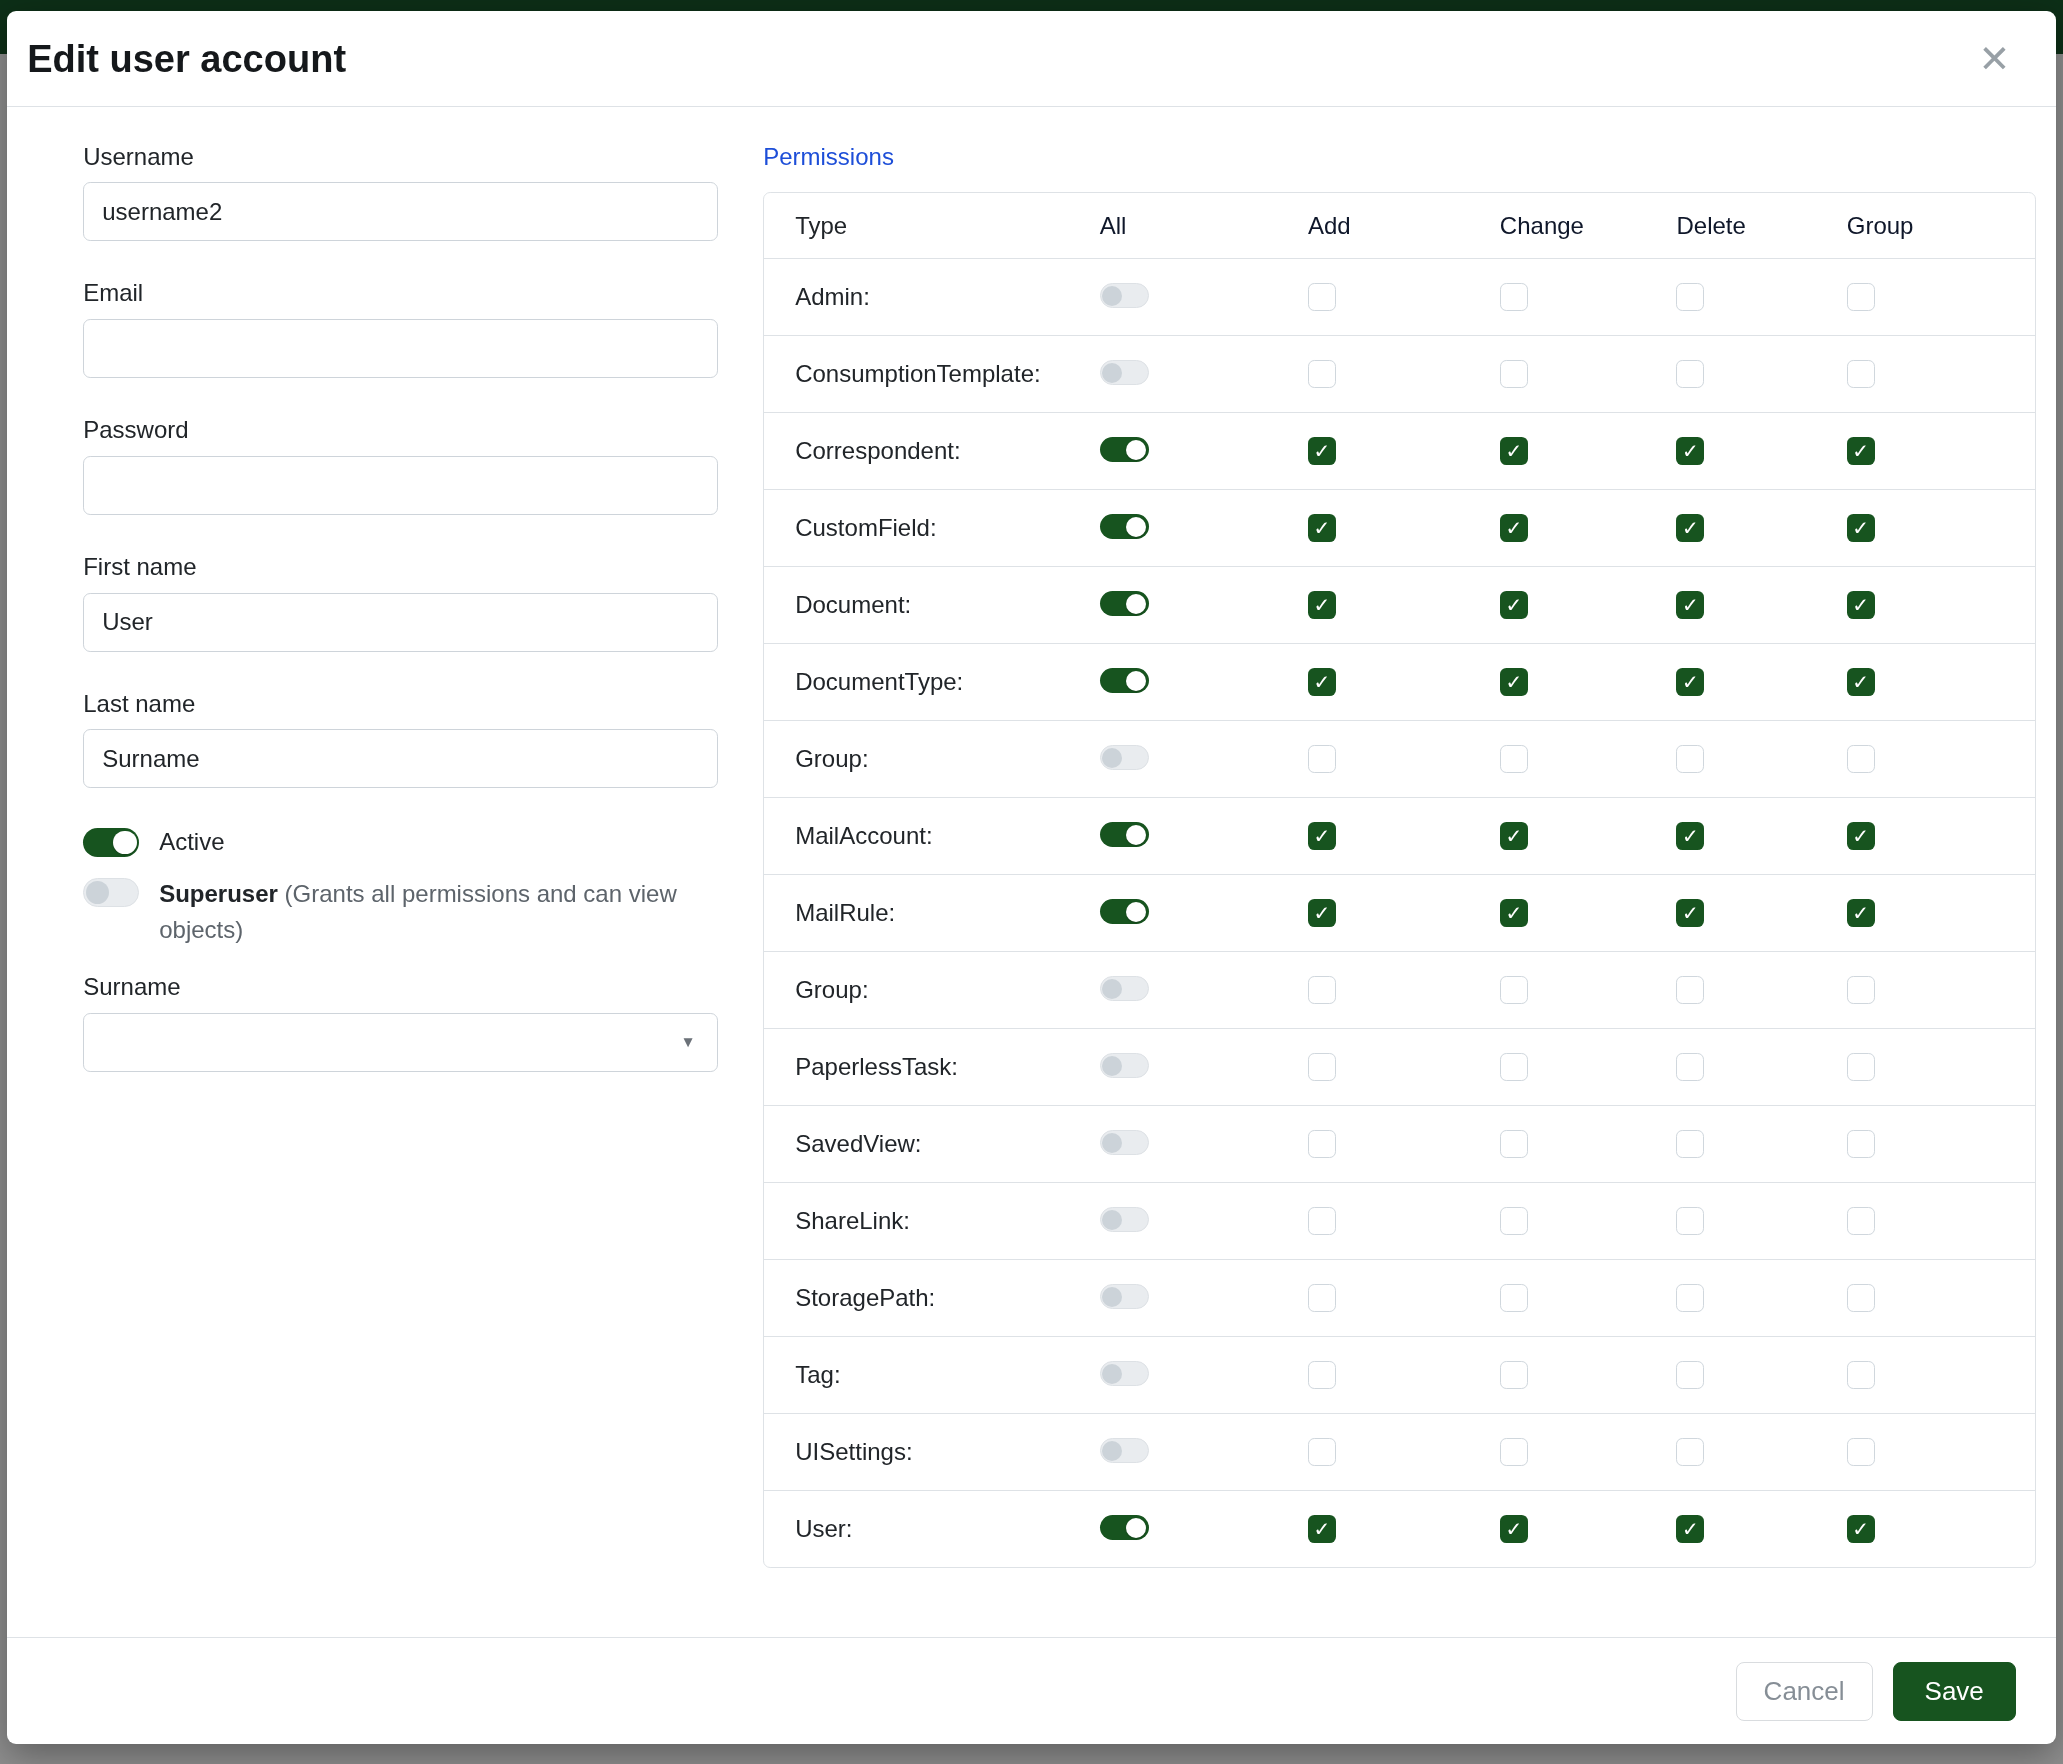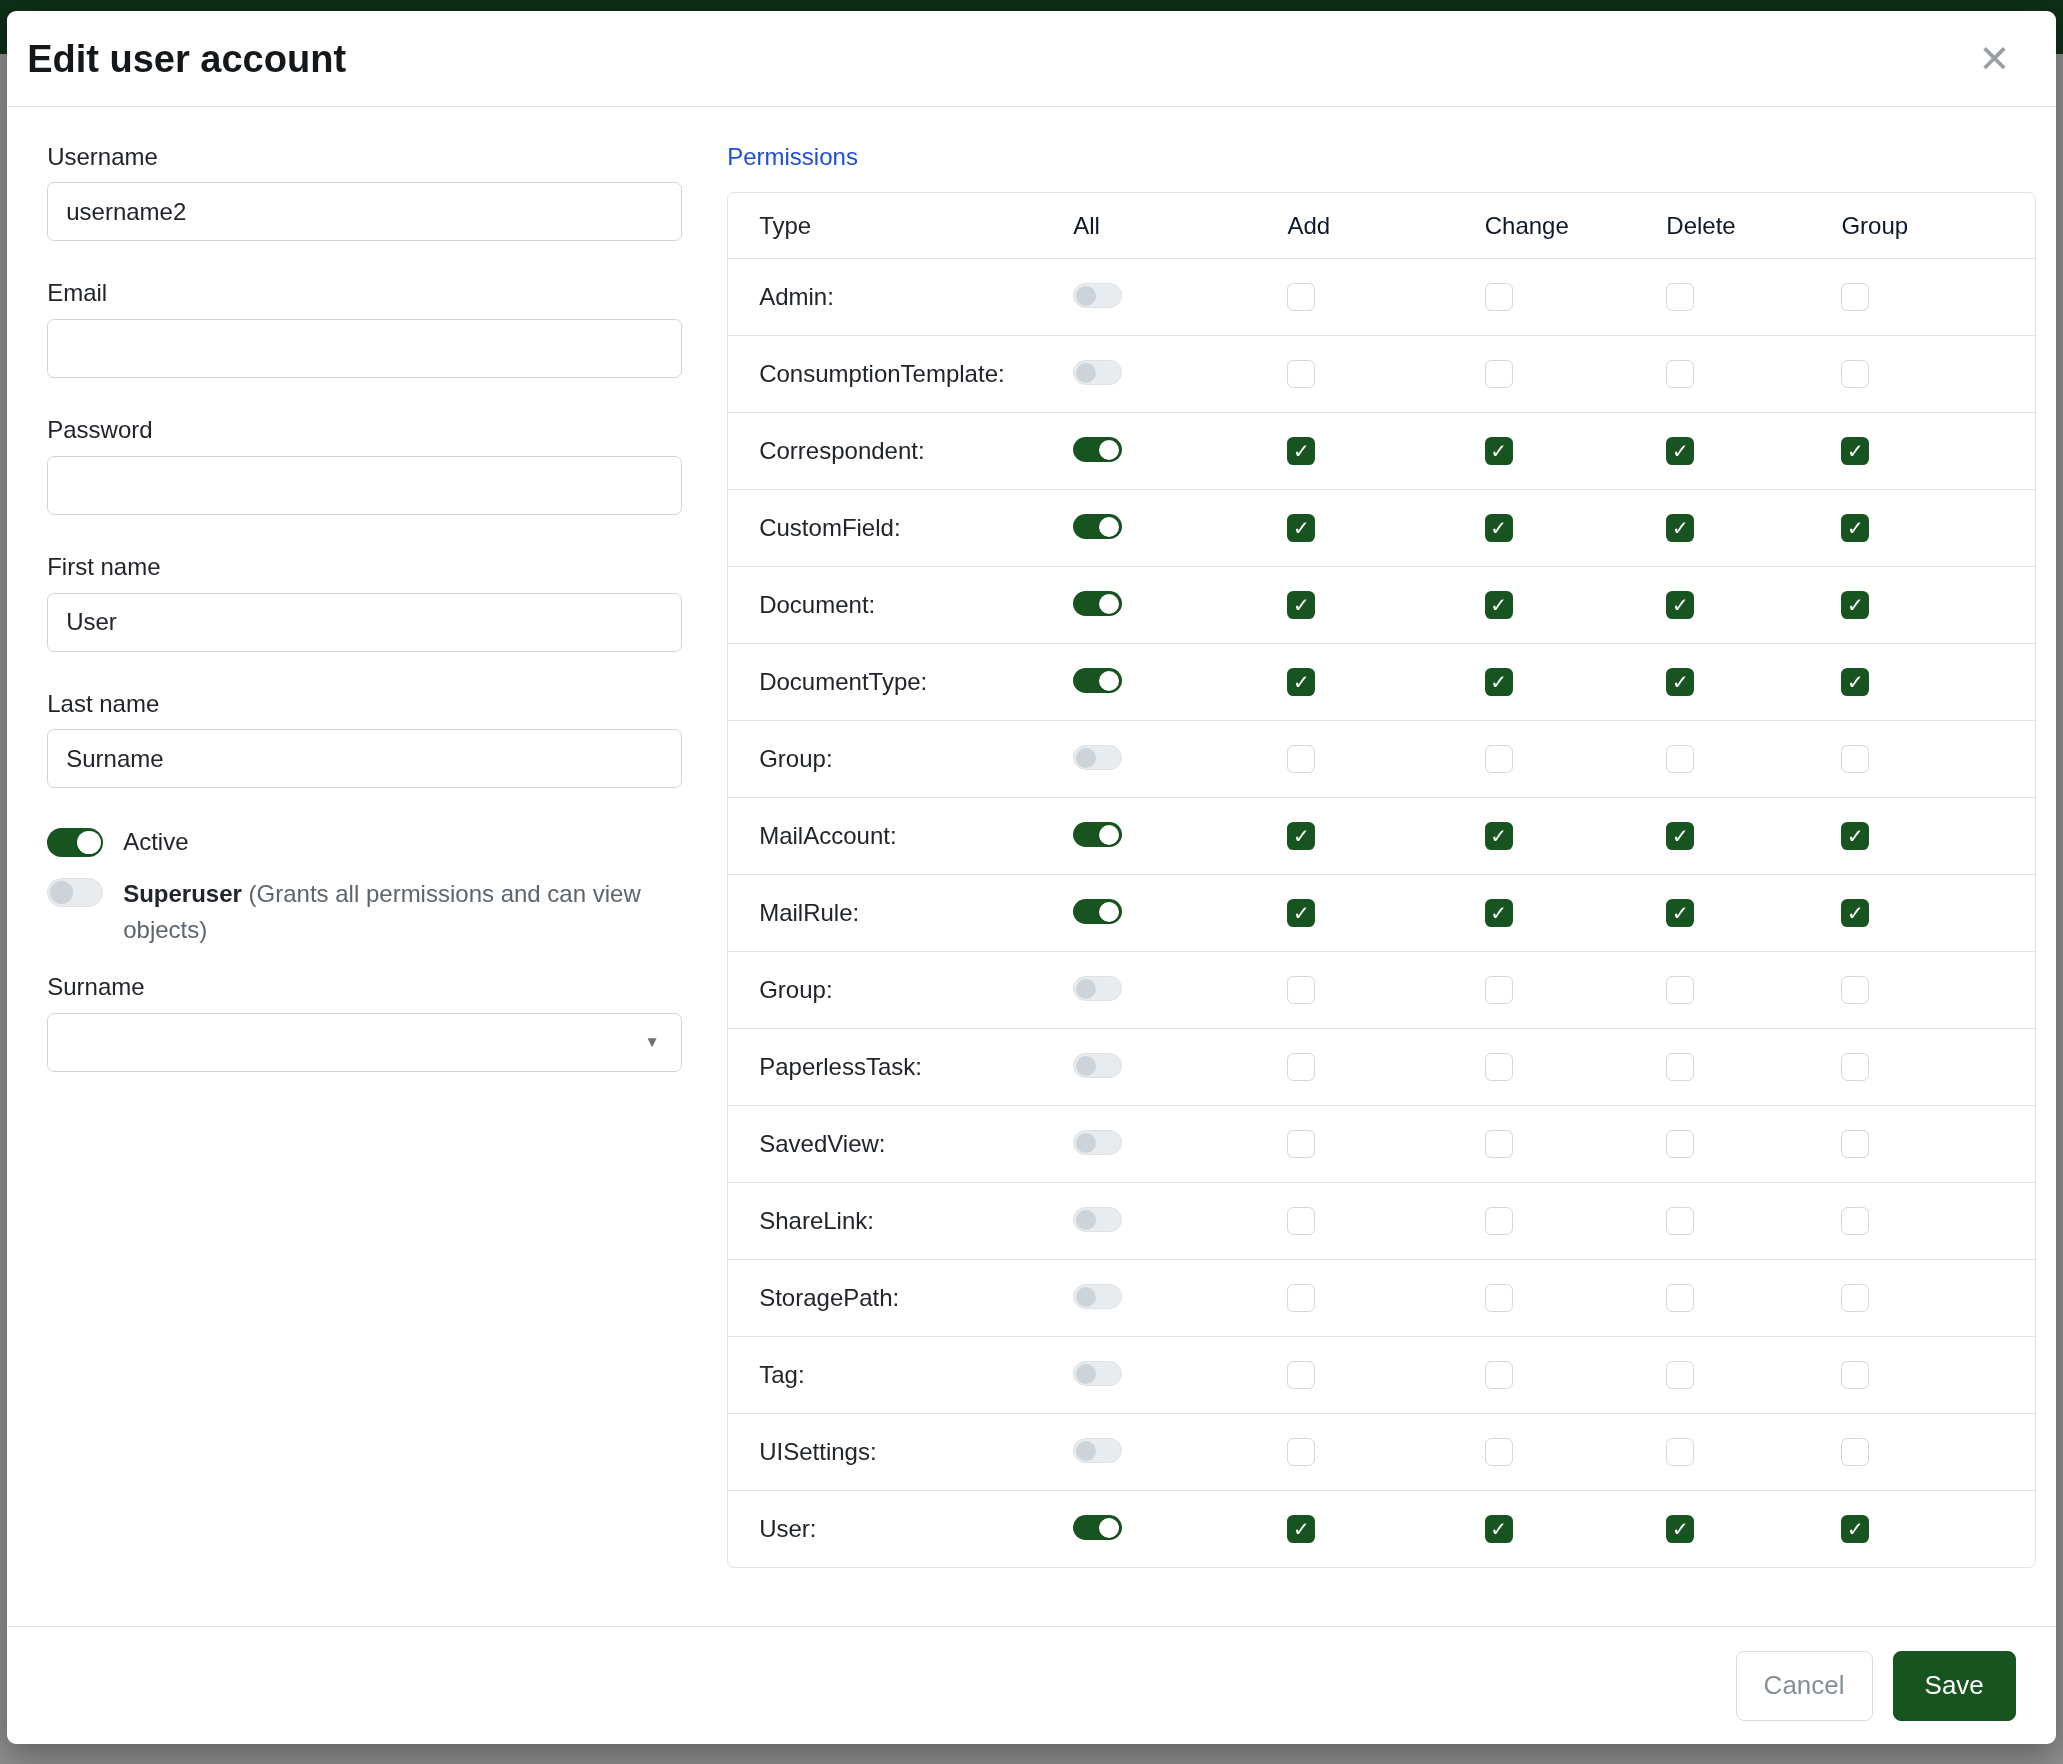--- a/index.html
+++ b/index.html
@@ -24,21 +24,21 @@
     display: flex; justify-content: space-between; align-items: center;
     padding: 27px 40px 25px 20px;
     border-bottom: 0.9px solid var(--border, #dee2e6);
   }
   .modal-title { font-size: 38px; font-weight: 700; color: #15181b; margin: 0; }
   .close-btn {
     background: none; border: none; font-size: 38px; color: #98a0a6;
     line-height: 1; cursor: pointer; padding: 0 5.4px; font-family: inherit; font-weight: 300;
   }
   .modal-body {
-    flex: 1; display: flex; gap: 45px; padding: 36px 20px 0 40px; overflow: hidden;
+    flex: 1; display: flex; gap: 45px; padding: 36px 20px 0 40px; overflow: hidden; margin-left: 36px;
   }
   .form-col { width: 635px; flex: 0 0 auto; }
   .perm-col { flex: 1; min-width: 0; }
 
   .group { margin-bottom: 38px; }
   .field-label { display: block; font-size: 24px; color: #212529; margin-bottom: 11.7px; }
   .text-input, .select {
     width: 100%; height: 59px; border: 0.9px solid #ced4da; border-radius: 7.2px;
     font-size: 24px; padding: 0 18px; color: #212529; background: #fff;
     font-family: inherit; outline: none;
@@ -90,21 +90,21 @@
   }
   .checkbox.unchecked { background: #fff; border: 1.8px solid #d0d7dd; }
   .checkbox.checked { background: var(--accent, #17541f); color: #fff; }
 
   .modal-footer {
     border-top: 0.9px solid var(--border, #dee2e6);
     padding: 23.4px 40px; display: flex; justify-content: flex-end;
     align-items: center; gap: 20px;
   }
   .btn {
-    font-size: 26px; border-radius: 8px; height: 70px; padding: 0 27px;
+    font-size: 26px; border-radius: 8px; height: 59px; padding: 0 27px;
     font-family: inherit; cursor: pointer;
   }
   .btn-cancel { background: #fff; border: 0.9px solid #d9dcdf; color: #868e96; }
   .btn-save { background: var(--accent, #17541f); border: 0.9px solid var(--accent, #17541f); color: #fff; padding: 0 31px; }
 </style>
 </head>
 <body>
 
 <div class="app-top"></div>
 

